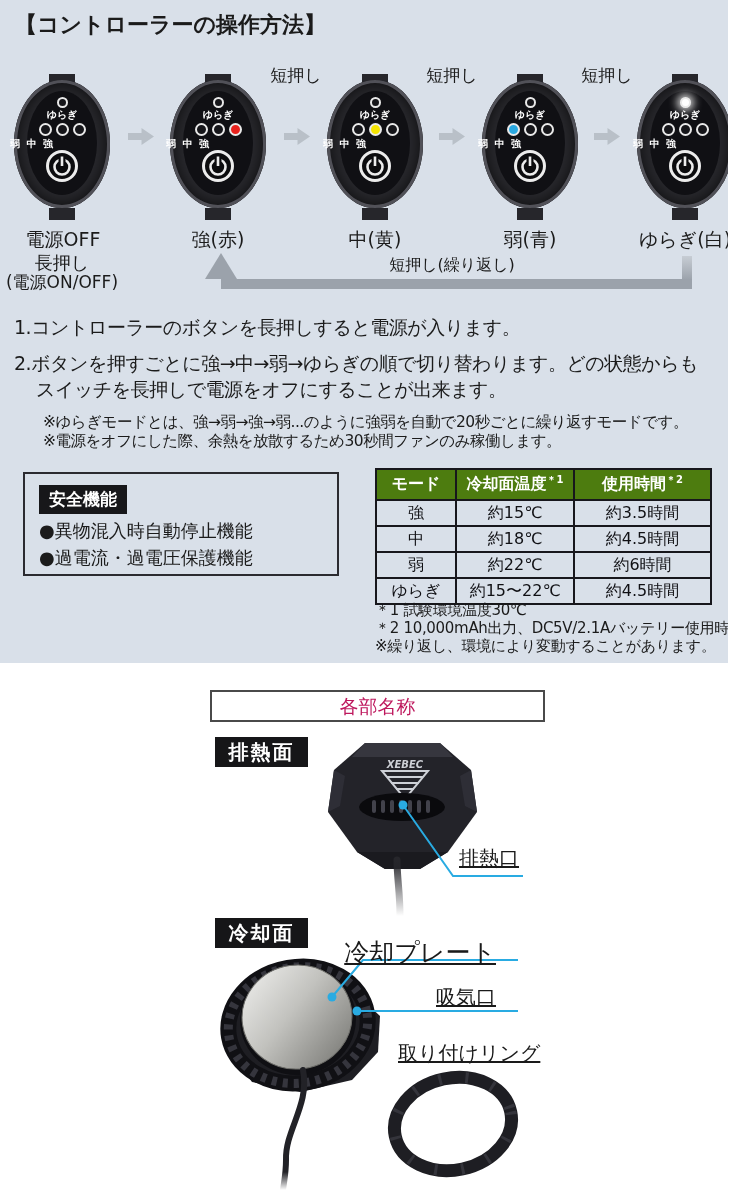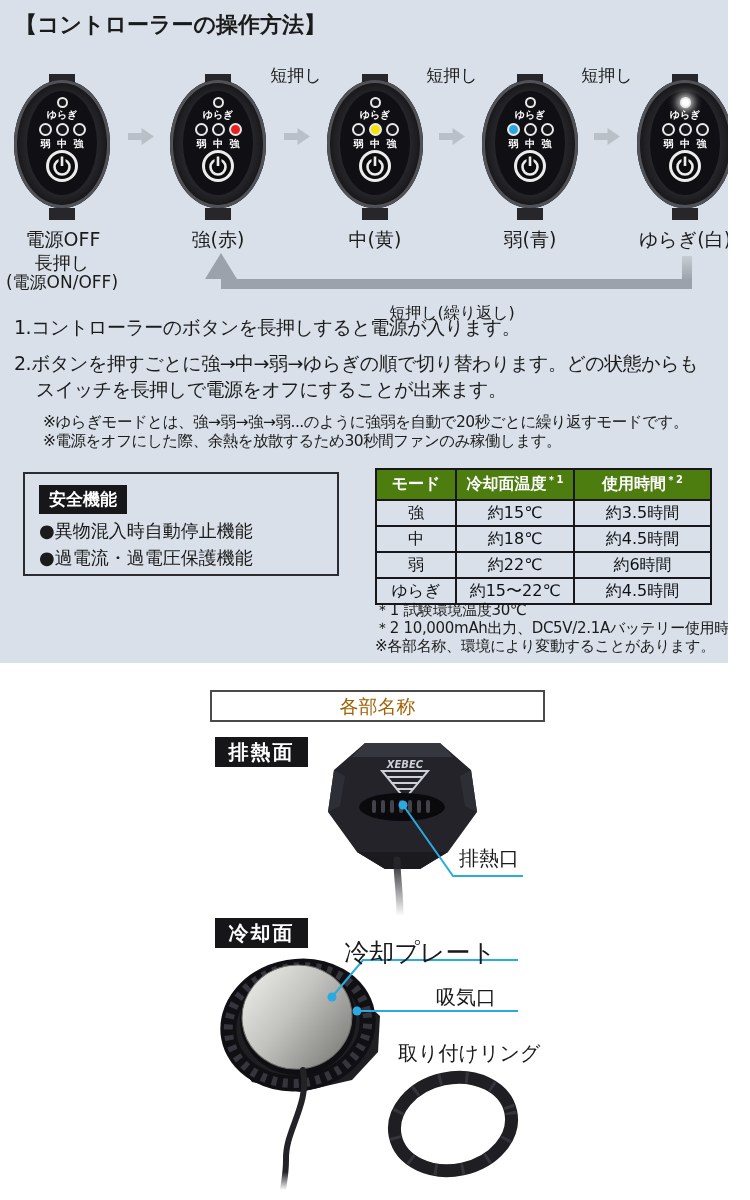--- a/index.html
+++ b/index.html
@@ -19,61 +19,61 @@
   .cbody{position:absolute;left:4px;top:6px;width:96px;height:128px;border-radius:50%;
     background:#2c2c31;
     box-shadow:inset 0 0 0 3px #515158, inset 0 0 22px #000;}
   .cface{position:absolute;left:17px;top:17px;width:70px;height:104px;border-radius:50%;background:#101014;}
   .led{position:absolute;box-sizing:border-box;border:2.5px solid #e9e9e9;background:#16161a;border-radius:50%;}
   .led-top{width:11px;height:11px;left:calc(50% - 5.5px);top:23px;}
   .led-row{width:13px;height:13px;top:49px;}
   .led-weak{left:calc(50% - 23.5px);} .led-mid{left:calc(50% - 6.5px);} .led-strong{left:calc(50% + 10.5px);}
   .led-glow{box-shadow:0 0 9px 3px rgba(255,255,255,.85);}
   .led-top-label{position:absolute;left:0;top:34px;width:100%;text-align:center;font-size:10px;font-weight:700;color:#fff;}
-  .led-row-label{position:absolute;left:0;top:63px;width:100%;text-align:center;font-size:10px;font-weight:700;color:#fff;word-spacing:3px;white-space:nowrap;}
+  .led-row-label{position:absolute;left:0;top:63px;width:100%;text-align:left;font-size:10px;font-weight:700;color:#fff;word-spacing:3px;white-space:nowrap;}
   .pwr{position:absolute;left:calc(50% - 16px);top:76px;width:32px;height:32px;border-radius:50%;
     border:3px solid #ececec;background:#0c0c0e;box-sizing:border-box;}
   .pwr svg{position:absolute;left:-3px;top:-3px;}
 
   .state-label{position:absolute;top:227px;transform:translateX(-50%);font-size:19px;white-space:nowrap;}
   .short-press{position:absolute;top:64px;transform:translateX(-50%);font-size:17px;white-space:nowrap;}
   .flow-arrow{position:absolute;width:26px;height:17px;background:#b9c0c8;
     clip-path:polygon(0 30%,52% 30%,52% 0,100% 50%,52% 100%,52% 70%,0 70%);}
   .lp1{position:absolute;left:62px;top:251px;transform:translateX(-50%);font-size:18px;white-space:nowrap;}
   .lp2{position:absolute;left:62px;top:271px;transform:translateX(-50%);font-size:17px;white-space:nowrap;}
 
   .ret-bar{position:absolute;left:221px;top:279px;width:471px;height:10px;background:#9ba2ab;}
   .ret-stub{position:absolute;left:682px;top:256px;width:10px;height:24px;background:linear-gradient(#c7cdd4,#9ba2ab);}
   .ret-head{position:absolute;left:205px;top:253px;width:0;height:0;
     border-left:16px solid transparent;border-right:16px solid transparent;border-bottom:26px solid #9ba2ab;}
-  .repeat-label{position:absolute;left:452px;top:255px;transform:translateX(-50%);font-size:16px;white-space:nowrap;margin-top:48px;}
+  .repeat-label{position:absolute;left:452px;top:255px;transform:translateX(-50%);font-size:16px;white-space:nowrap;}
 
   
   .instr{position:absolute;font-size:19px;letter-spacing:-0.5px;white-space:nowrap;}
   .note{position:absolute;font-size:15.5px;letter-spacing:-0.5px;white-space:nowrap;margin-left:29px;}
 
   
   .safety-box{position:absolute;left:23px;top:472px;width:312px;height:100px;border:2px solid #2b2b30;}
   .safety-badge{position:absolute;left:14px;top:11px;background:#17171a;color:#fff;font-size:17px;font-weight:700;padding:3px 10px;white-space:nowrap;}
   .safety-item{position:absolute;left:14px;font-size:18px;white-space:nowrap;}
 
   
   .spec-table{position:absolute;left:375px;top:468px;border-collapse:collapse;table-layout:fixed;}
   .spec-table th,.spec-table td{border:2px solid #17171c;text-align:center;padding:0;white-space:nowrap;}
   .spec-table th{background:#4d7c0f;color:#fff;font-size:16px;font-weight:600;height:29px;}
   .spec-table td{font-size:16px;height:24px;color:#101014;}
   .spec-table sup{font-size:10px;vertical-align:super;}
   .tnote{position:absolute;font-size:15px;white-space:nowrap;letter-spacing:-0.3px;}
 
   
   .parts-title-box{position:absolute;left:210px;top:690px;width:331px;height:28px;border:2px solid #4a4a4a;background:#fff;
-    text-align:center;line-height:28px;font-size:19px;color:#a16207;}
+    text-align:center;line-height:28px;font-size:19px;color:#be185d;}
   .side-badge{position:absolute;width:93px;height:30px;background:#161618;color:#fff;font-size:20px;font-weight:600;
     text-align:center;line-height:30px;letter-spacing:2px;}
-  .part-label{position:absolute;font-size:20px;color:#1a1a1a;white-space:nowrap;}
+  .part-label{position:absolute;font-size:20px;color:#1a1a1a;white-space:nowrap;text-decoration:underline;}
   .dev-svg{position:absolute;}
   .callout-overlay{position:absolute;left:0;top:0;pointer-events:none;}
 </style>
 </head>
 <body>
 
 <div class="page">
 
   <div class="top-section"></div>
 
@@ -244,21 +244,21 @@
     <tr>
       <td>ゆらぎ</td>
       <td>約15〜22℃</td>
       <td>約4.5時間</td>
     </tr>
   </tbody>
     </table>
 
   <div class="tnote" style="left:375px;top:601px;">＊1 試験環境温度30℃</div>
   <div class="tnote" style="left:375px;top:619px;">＊2 10,000mAh出力、DC5V/2.1Aバッテリー使用時</div>
-  <div class="tnote" style="left:375px;top:637px;">※各部名称、環境により変動することがあります。</div>
+  <div class="tnote" style="left:375px;top:637px;">※繰り返し、環境により変動することがあります。</div>
 
   <div class="parts-title-box">各部名称</div>
 
   <div class="side-badge" style="left:215px;top:737px;">排熱面</div>
   <div class="side-badge" style="left:215px;top:918px;">冷却面</div>
 
   <svg class="dev-svg" style="left:320px;top:726px;" width="170" height="200" viewBox="0 0 170 200">
     <defs>
       <linearGradient id="cg1" x1="0" y1="0" x2="0" y2="1">
         <stop offset="0" stop-color="#26262b"></stop>

